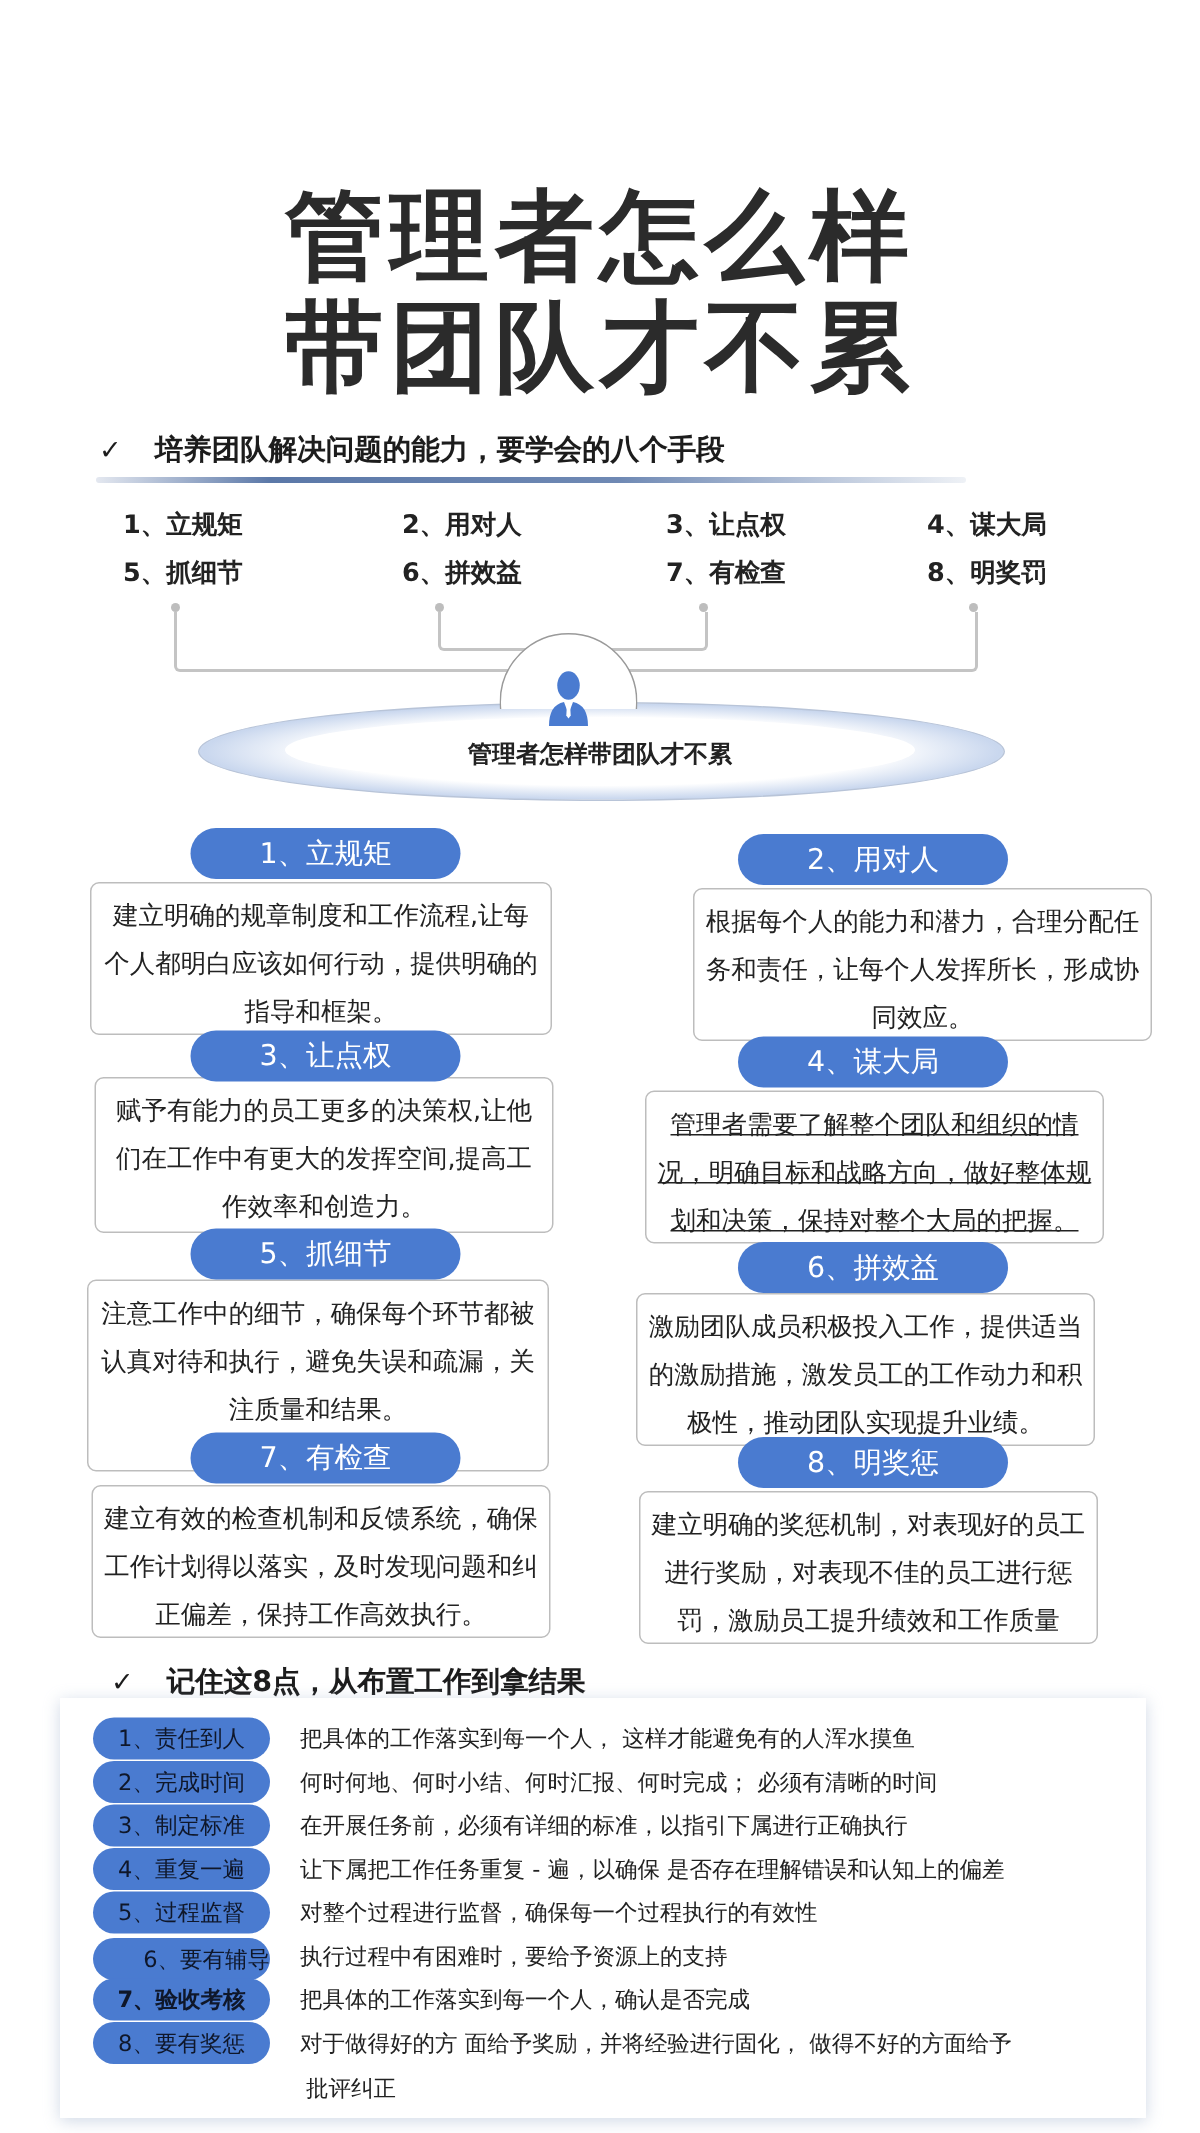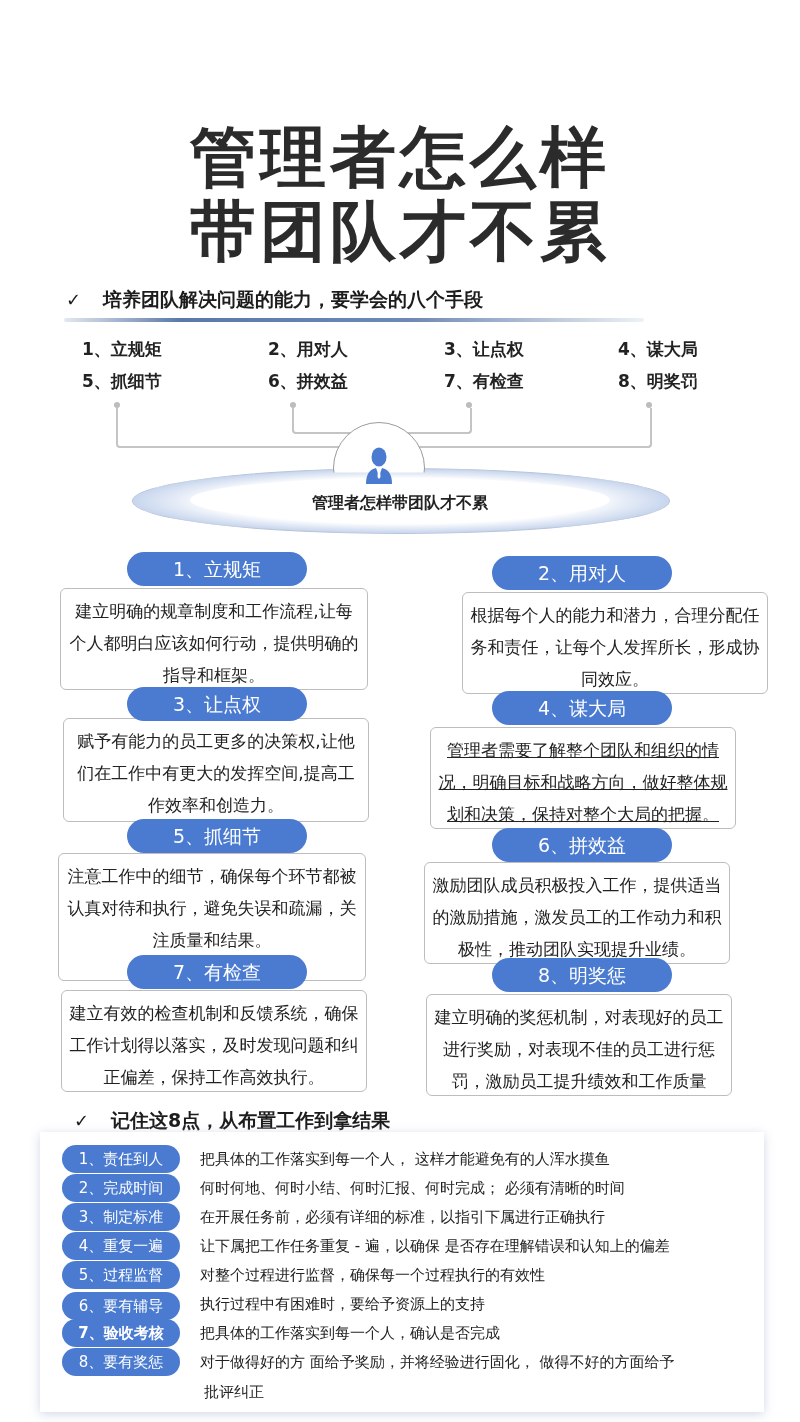--- a/index.html
+++ b/index.html
@@ -42,21 +42,21 @@
   .card {
     background: #fff; border: 1px solid #bdbdbd; border-radius: 6px; text-align: center;
     font-size: 17px; line-height: 32px; color: #222; box-sizing: border-box; padding: 6px 6px;
   }
   .bottom-panel {
     left: 40px; top: 1132px; width: 724px; height: 280px; background: #fff;
     box-shadow: 0 2px 10px rgba(150,170,200,0.45);
   }
   .row-pill {
     left: 62px; width: 118px; height: 28px; line-height: 28px; border-radius: 14px;
-    background: #4a7bd0; color: #ffffff; font-size: 15px; text-align: center;
+    background: #4a7bd0; color: #0f172a; font-size: 15px; text-align: center;
   }
   .row-text { left: 200px; font-size: 15px; color: #222; line-height: 28px; white-space: nowrap; }
 </style>
 </head>
 <body>
 
 <div class="abs title" style="top:122px;">管理者怎么样</div>
 <div class="abs title" style="top:196px;">带团队才不累</div>
 
 <div class="abs check-head" style="left:66px; top:287px;">
@@ -124,19 +124,19 @@
 <div class="abs row-pill" style="top:1145px;">1、责任到人</div>
 <div class="abs row-text" style="top:1145px;">把具体的工作落实到每一个人， 这样才能避免有的人浑水摸鱼</div>
 <div class="abs row-pill" style="top:1174px;">2、完成时间</div>
 <div class="abs row-text" style="top:1174px;">何时何地、何时小结、何时汇报、何时完成； 必须有清晰的时间</div>
 <div class="abs row-pill" style="top:1203px;">3、制定标准</div>
 <div class="abs row-text" style="top:1203px;">在开展任务前，必须有详细的标准，以指引下属进行正确执行</div>
 <div class="abs row-pill" style="top:1232px;">4、重复一遍</div>
 <div class="abs row-text" style="top:1232px;">让下属把工作任务重复 - 遍，以确保 是否存在理解错误和认知上的偏差</div>
 <div class="abs row-pill" style="top:1261px;">5、过程监督</div>
 <div class="abs row-text" style="top:1261px;">对整个过程进行监督，确保每一个过程执行的有效性</div>
-<div class="abs row-pill" style="top:1292px;">6、要有辅导</div>
+<div class="abs row-pill" style="top:1292px;text-align:right;">6、要有辅导</div>
 <div class="abs row-text" style="top:1290px;">执行过程中有困难时，要给予资源上的支持</div>
 <div class="abs row-pill" style="top:1319px;font-weight:bold;">7、验收考核</div>
 <div class="abs row-text" style="top:1319px;">把具体的工作落实到每一个人，确认是否完成</div>
 <div class="abs row-pill" style="top:1348px;">8、要有奖惩</div>
 <div class="abs row-text" style="top:1348px;">对于做得好的方 面给予奖励，并将经验进行固化， 做得不好的方面给予</div>
 <div class="abs row-text" style="top:1378px; left:204px;">批评纠正</div>
 
 </body></html>

